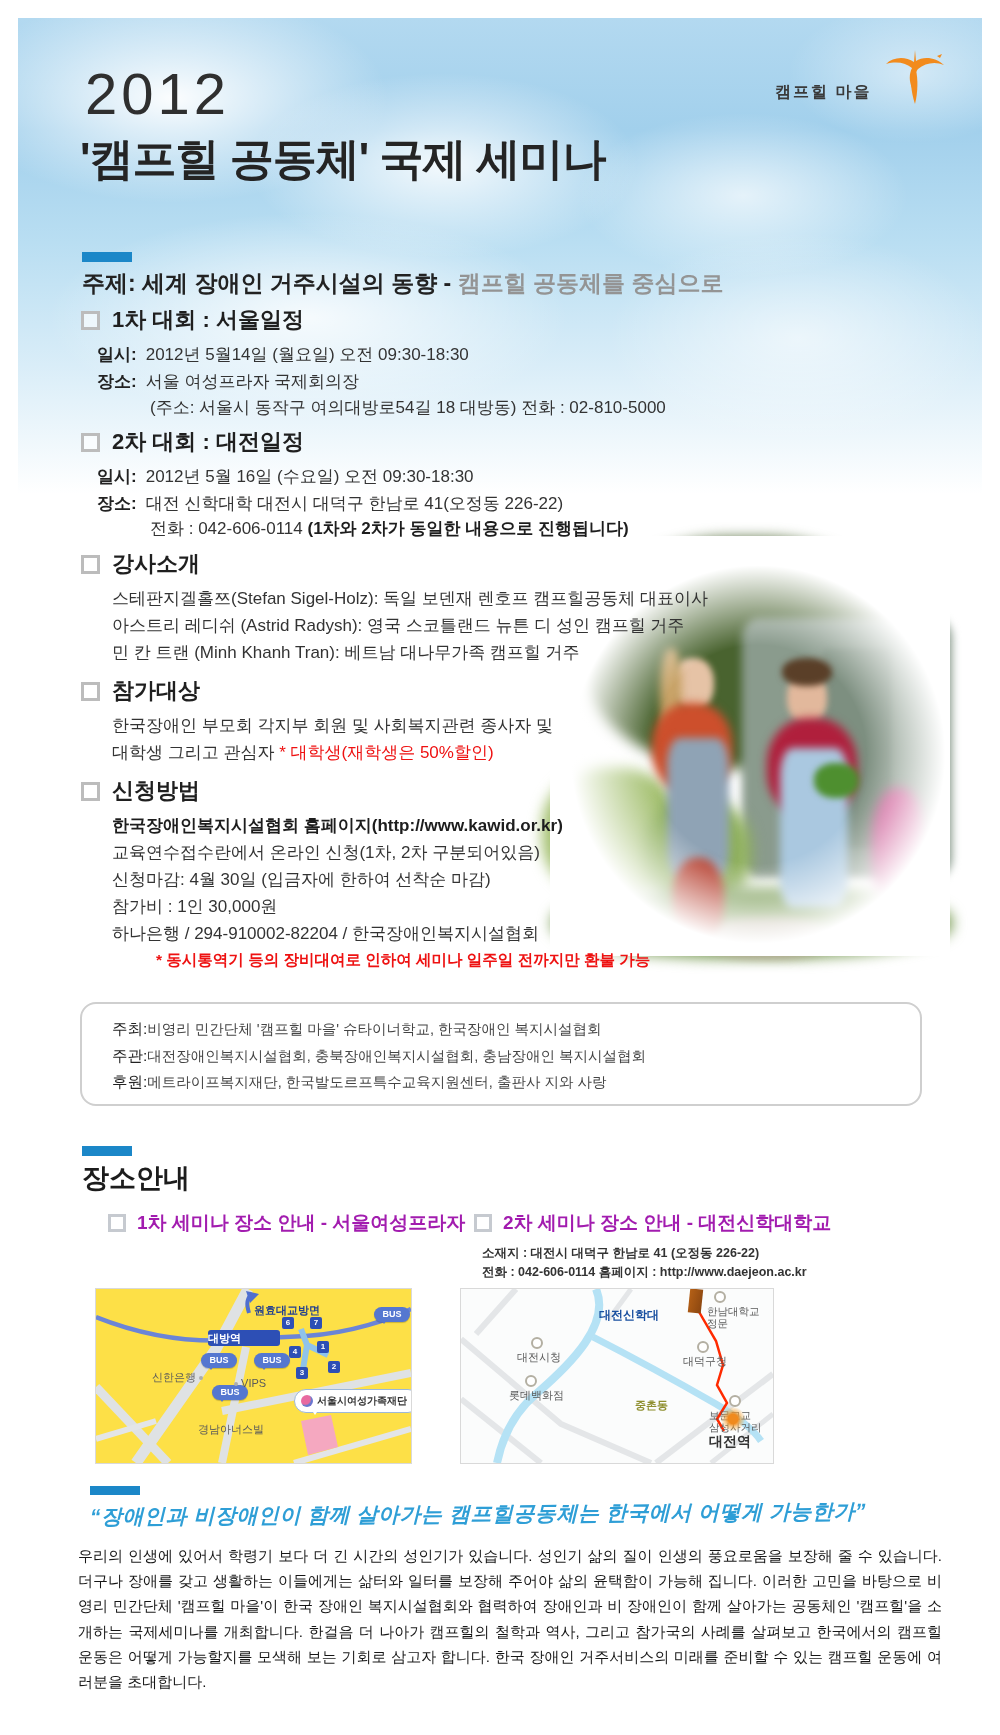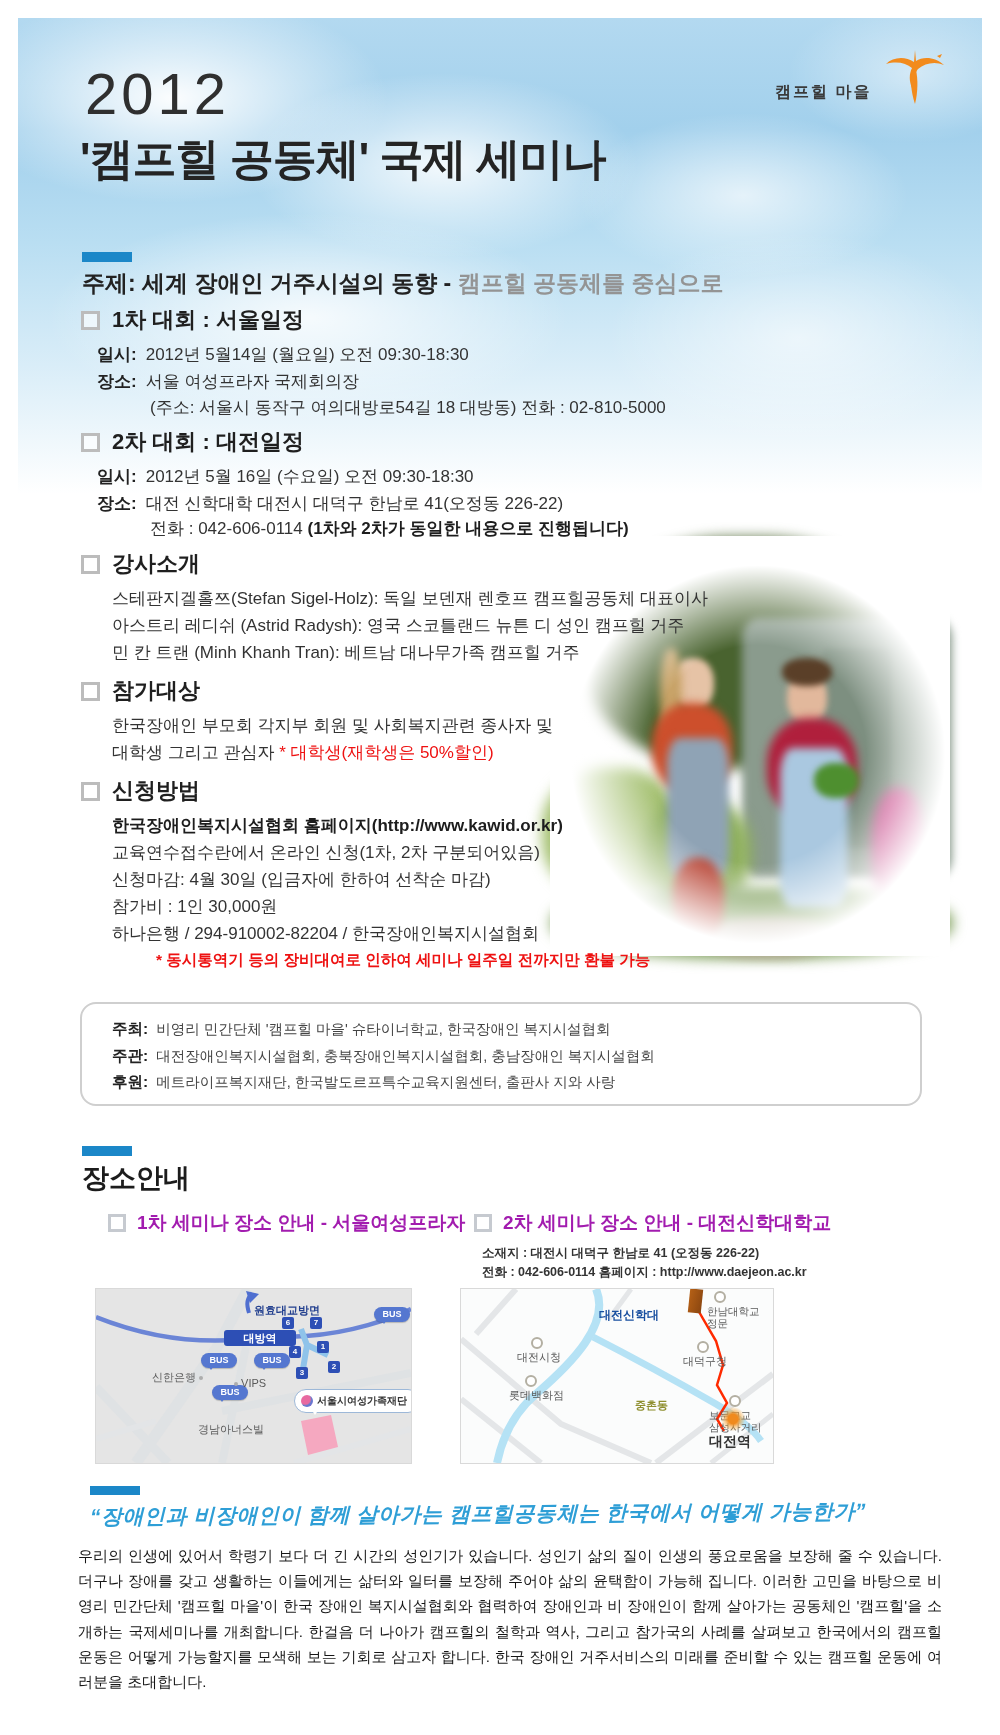--- a/index.html
+++ b/index.html
@@ -24,32 +24,32 @@
   .sec-t{font-size:22px;font-weight:800;color:#1f1f1f;}
   .ln{position:absolute;left:97px;font-size:17px;color:#333;white-space:nowrap;}
   .ln .lb{font-weight:800;color:#222;margin-right:9px;}
   .plain{position:absolute;left:112px;font-size:17px;color:#333;white-space:nowrap;}
   .red{color:#ee1111;}
   .bold{font-weight:800;color:#1d1d1d;}
   
   .orgbox{position:absolute;left:80px;top:1002px;width:838px;height:100px;border:2px solid #cfcfcf;
           border-radius:16px;background:#fff;}
   .orgrow{position:absolute;left:30px;font-size:14.5px;color:#444;white-space:nowrap;}
-  .orgrow .lb{font-size:15.5px;font-weight:700;color:#222;margin-right:8px;}
+  .orgrow .lb{font-size:15.5px;font-weight:400;color:#222;margin-right:0;}
   
   .h2{position:absolute;left:82px;top:1160px;font-size:27px;font-weight:800;color:#1c1c1c;}
   .vtitle{position:absolute;display:flex;align-items:center;gap:11px;font-size:19px;font-weight:800;color:#a21caf;padding-left:16px;}
   .vtitle .chk{width:12px;height:12px;border-color:#c6cad0;}
   .vinfo{position:absolute;font-size:12.5px;font-weight:700;color:#333;line-height:19px;white-space:pre-line;}
   .map{position:absolute;top:1288px;height:174px;border:1px solid #d9d9d9;overflow:hidden;}
   .map svg{position:absolute;left:0;top:0;}
   .mlabel{position:absolute;font-size:11px;color:#5a5a5a;white-space:pre-line;line-height:12px;}
   .dot{display:inline-block;width:4px;height:4px;border-radius:50%;background:#adadad;vertical-align:middle;}
   .station{position:absolute;left:112px;top:41px;width:72px;height:16px;background:#2d4fb5;border-radius:3px;
-           color:#fff;font-size:11px;font-weight:700;text-align:center;line-height:16px;margin-left:16px;}
+           color:#fff;font-size:11px;font-weight:700;text-align:left;line-height:16px;}
   .dir{position:absolute;left:158px;top:14px;font-size:11px;font-weight:700;color:#23408f;}
   .exit{position:absolute;width:12px;height:12px;background:#2d4fb5;border-radius:2px;color:#fff;
         font-size:8px;font-weight:700;text-align:center;line-height:12px;}
   .bus{position:absolute;width:36px;height:15px;background:#5577d0;border-radius:8px;color:#fff;
        font-size:9px;font-weight:700;text-align:center;line-height:15px;box-shadow:0 1px 1px rgba(0,0,0,.2);}
   .bus::after{content:"";position:absolute;left:7px;bottom:-5px;border:3px solid transparent;border-top:4px solid #5577d0;}
   .callout{position:absolute;left:198px;top:100px;width:126px;height:24px;background:#fff;border:1.5px solid #9db8d8;
            border-radius:12px;display:flex;align-items:center;gap:4px;padding:0 6px;box-sizing:border-box;}
   .callout::after{content:"";position:absolute;left:16px;bottom:-7px;border:4px solid transparent;border-top:6px solid #fff;}
   .flower{width:12px;height:12px;border-radius:50%;background:radial-gradient(circle at 35% 35%,#e86aa0 0 45%,#5a7fd0 60%,#b44fd0 100%);flex:0 0 auto;}
@@ -178,21 +178,21 @@
     <span class="chk"></span>
     <span>1차 세미나 장소 안내 - 서울여성프라자</span>
   </div>
 
   <div class="vtitle" style="left:458px;top:1210px;justify-content:flex-end;">
     <span class="chk"></span>
     <span>2차 세미나 장소 안내 - 대전신학대학교</span>
   </div>
   <div class="vinfo" style="left:482px;top:1244px;"><span>소재지 : 대전시 대덕구 한남로 41 (오정동 226-22)</span><br><span>전화 : 042-606-0114  홈페이지 : http://www.daejeon.ac.kr</span></div>
 
-  <div class="map" style="left:95px;width:315px;background:#e5e5e5;">
+  <div class="map" style="left:95px;width:315px;background:#fde047;">
     <svg width="315" height="174" viewBox="0 0 315 174">
       <path d="M40,174 L120,60 L152,0" stroke="#dfe2e4" stroke-width="11" fill="none"></path>
       <path d="M0,98 L72,174" stroke="#dfe2e4" stroke-width="9" fill="none"></path>
       <path d="M150,58 L126,174" stroke="#dfe2e4" stroke-width="8" fill="none"></path>
       <path d="M126,122 L315,84" stroke="#dfe2e4" stroke-width="8" fill="none"></path>
       <path d="M198,174 L315,140" stroke="#e3e5e7" stroke-width="6" fill="none"></path>
       <path d="M0,150 L60,132" stroke="#e3e5e7" stroke-width="6" fill="none"></path>
       <path d="M0,28 C60,52 110,54 150,50 L210,47 C255,44 295,30 315,20" stroke="#6b85d6" stroke-width="4.5" fill="none"></path>
       <path d="M205,40 L211,56 L232,66 M211,56 L207,80" stroke="#8fc3ea" stroke-width="6" fill="none"></path>
       <path d="M153,24 C150,14 151,10 156,4" stroke="#4f6fd0" stroke-width="4" fill="none"></path>

